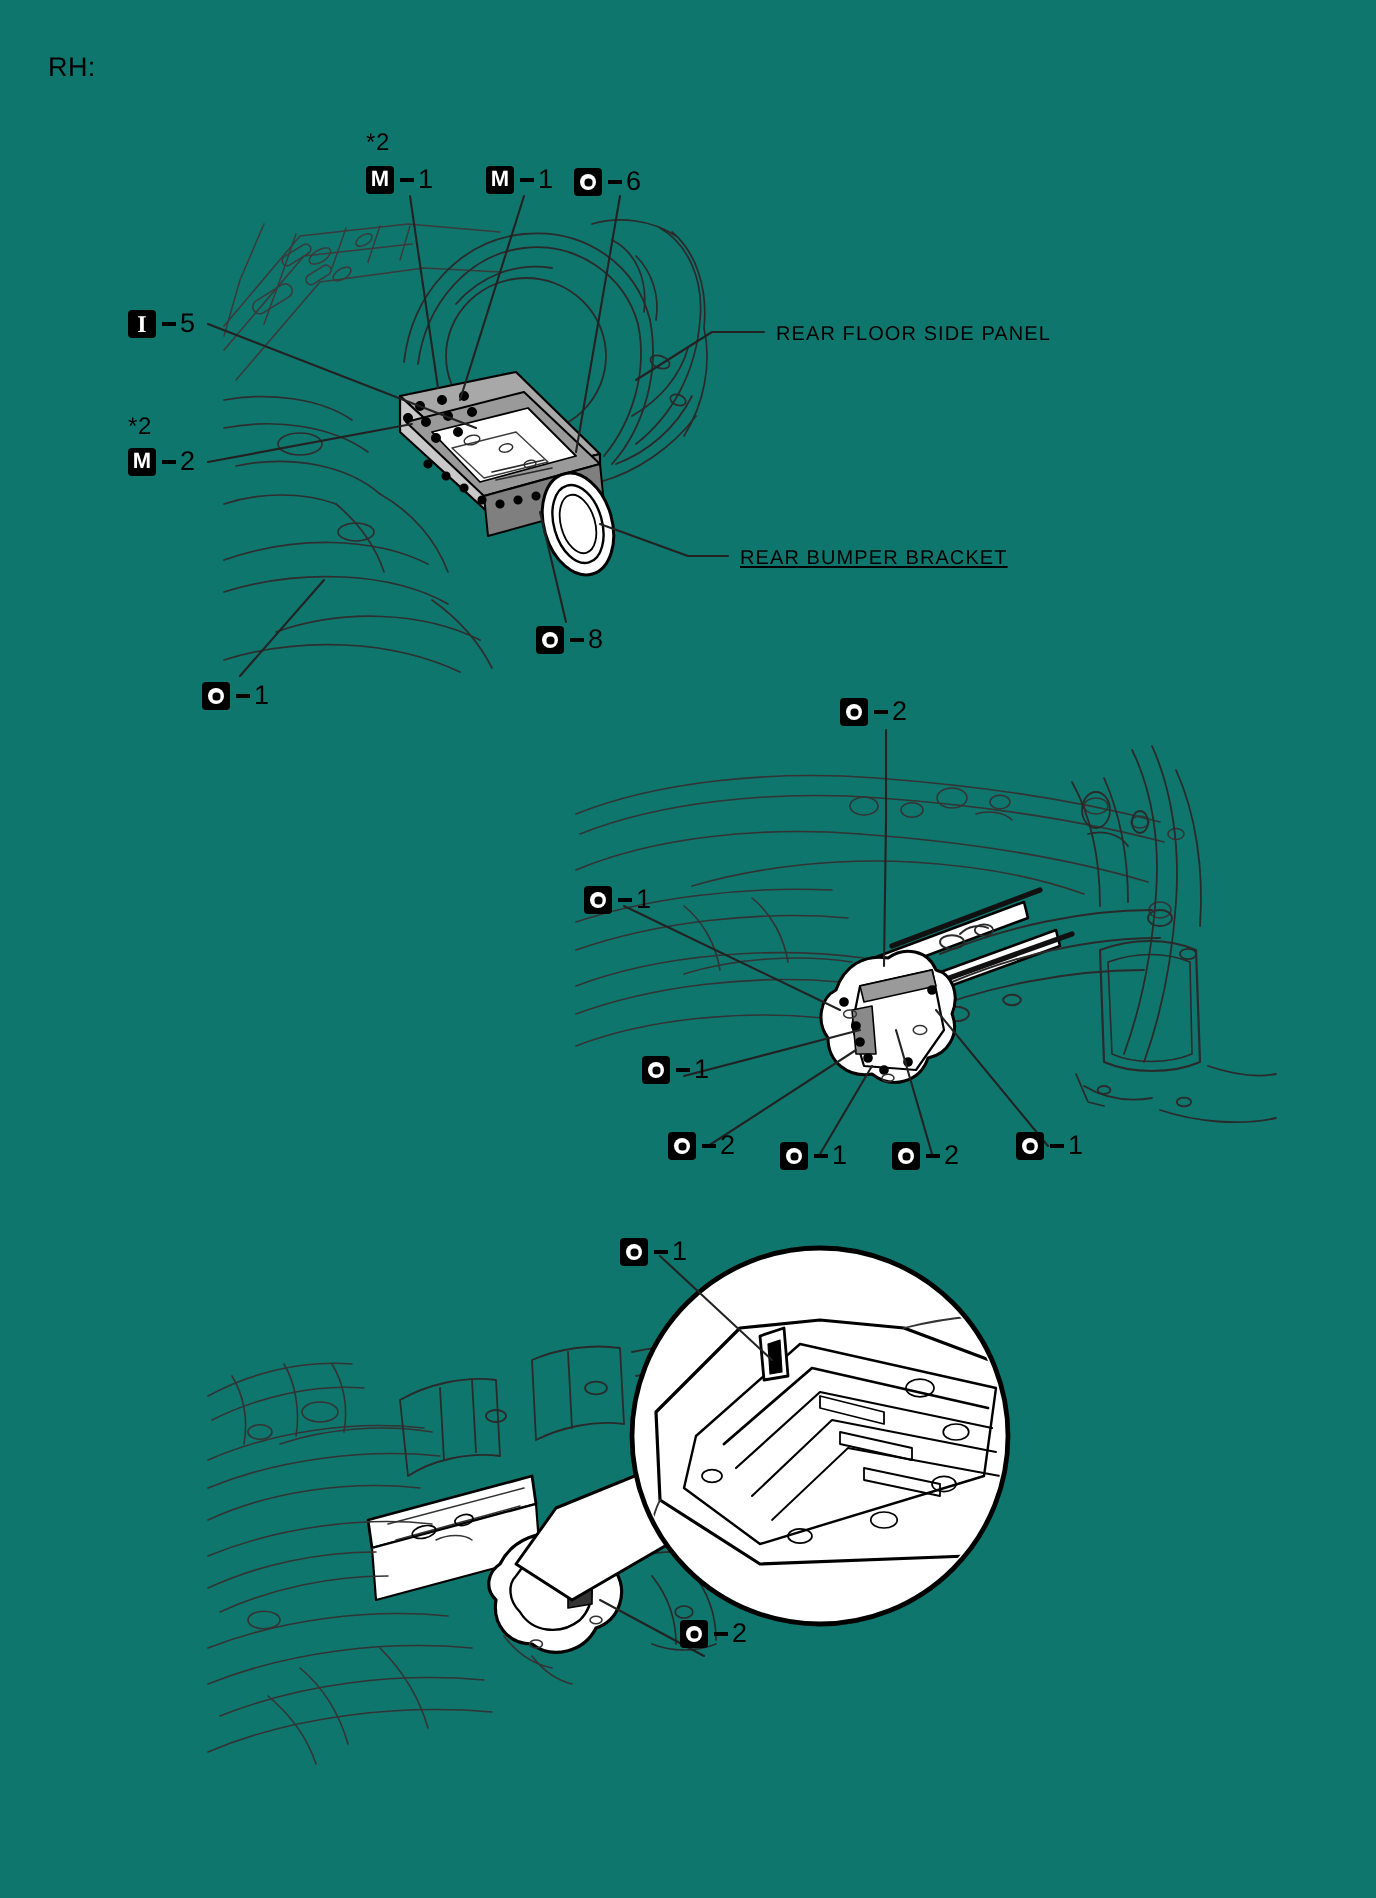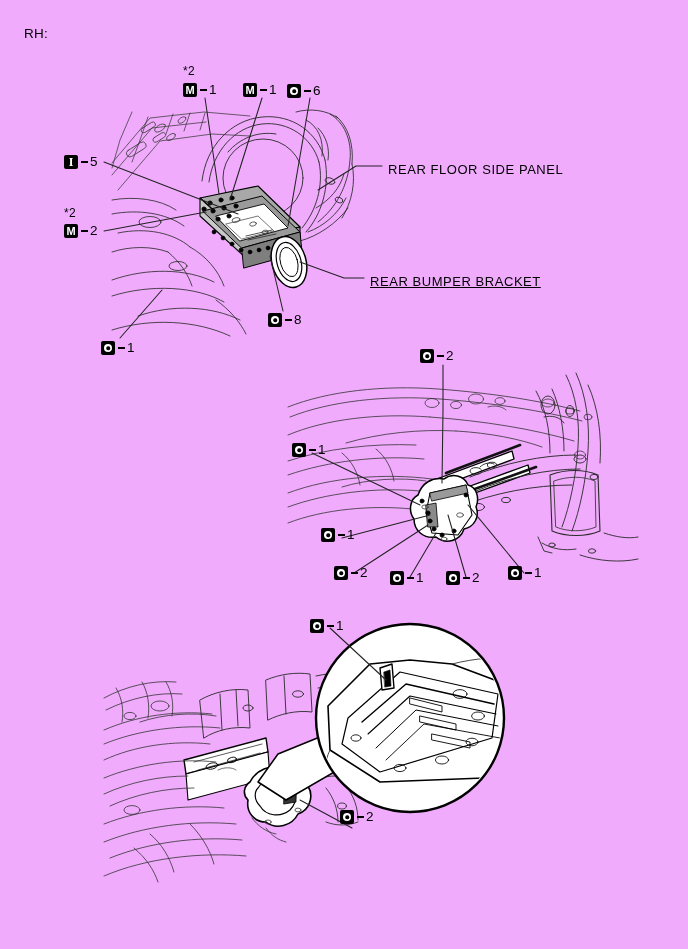--- a/index.html
+++ b/index.html
@@ -14,21 +14,21 @@
     position: relative;
     font-family: "Liberation Sans", sans-serif;
     color: #000000;
     overflow: hidden;
   }
   #page {
     position: absolute;
     left: 0; top: 0;
     width: 688px;
     height: 949px;
-    background: #f0abfc;
+    background: #0f766e;
   }
   
   .page-title {
     position: absolute;
     left: 24px;
     top: 26px;
     font-size: 13.5px;
     letter-spacing: .2px;
     color: #000;
     white-space: nowrap;
@@ -103,21 +103,21 @@
   .star-note {
     position: absolute;
     font-size: 12px;
     letter-spacing: .3px;
     color: #000;
     white-space: nowrap;
   }
   
   .part-label {
     position: absolute;
-    font-size: 13px;
+    font-size: 10px;
     letter-spacing: .55px;
     color: #000;
     white-space: nowrap;
   }
   
   .figure {
     position: absolute;
   }
   .figure svg { display: block; }
 </style>

